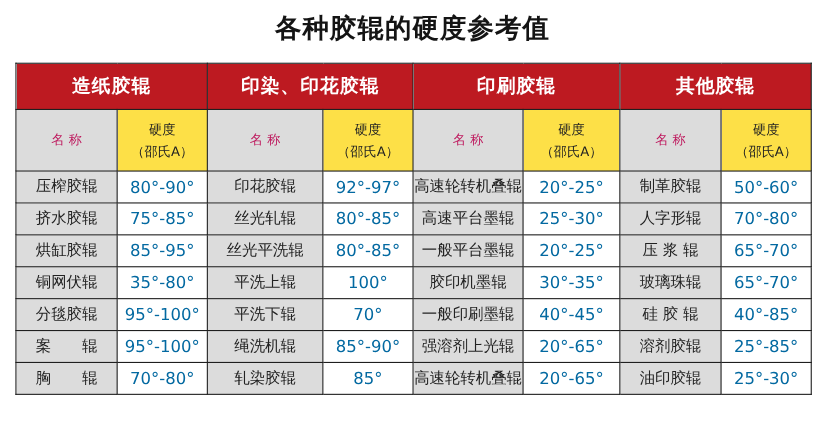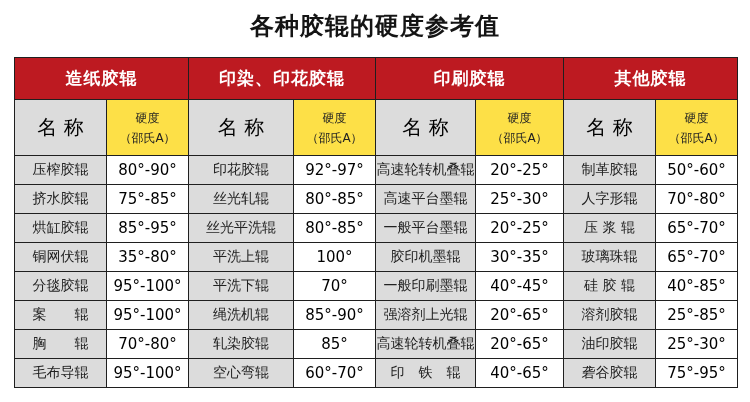--- a/index.html
+++ b/index.html
@@ -41,41 +41,41 @@
     background: var(--header-red, #bd1a21);
     color: #ffffff;
     font-size: 17px;
     font-weight: bold;
     letter-spacing: 1px;
     font-family: Liberation Mono, monospace;
   }
   tr.subheader-row { height: 56px; }
   th.name-header {
     background: var(--name-gray, #dcdcdc);
-    font-size: 20px;
+    font-size: 12px;
     font-weight: normal;
-    color: #000000;
+    color: #be185d;
   }
   th.hardness-header {
     background: #fde047;
     font-size: 12px;
     font-weight: normal;
     color: #222222;
     line-height: 20px;
   }
   tr.data-row { height: 29px; }
   td.name-cell {
     background: var(--name-gray, #dcdcdc);
     font-size: 14px;
     color: #222222;
   }
   td.value-cell {
     background: #ffffff;
     font-size: 15px;
-    color: #000000;
+    color: #0369a1;
   }
 </style>
 </head>
 <body>
 
 <div class="page">
   <div class="title">各种胶辊的硬度参考值</div>
   <table class="hardness-table">
     <colgroup>
       <col style="width:92px">
@@ -179,25 +179,15 @@
         <tr class="data-row">
           <td class="name-cell">胸　　辊</td>
           <td class="value-cell">70°-80°</td>
           <td class="name-cell">轧染胶辊</td>
           <td class="value-cell">85°</td>
           <td class="name-cell">高速轮转机叠辊</td>
           <td class="value-cell">20°-65°</td>
           <td class="name-cell">油印胶辊</td>
           <td class="value-cell">25°-30°</td>
         </tr>
-        <tr class="data-row">
-          <td class="name-cell">毛布导辊</td>
-          <td class="value-cell">95°-100°</td>
-          <td class="name-cell">空心弯辊</td>
-          <td class="value-cell">60°-70°</td>
-          <td class="name-cell">印　铁　辊</td>
-          <td class="value-cell">40°-65°</td>
-          <td class="name-cell">砻谷胶辊</td>
-          <td class="value-cell">75°-95°</td>
-        </tr>
       </tbody>
   </table>
 </div>
 
 </body></html>

